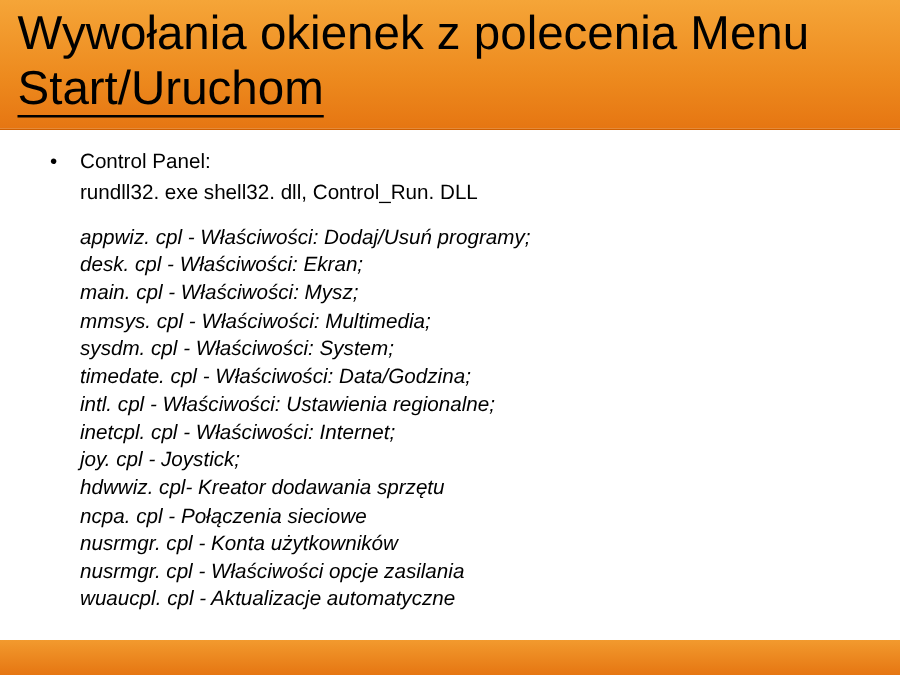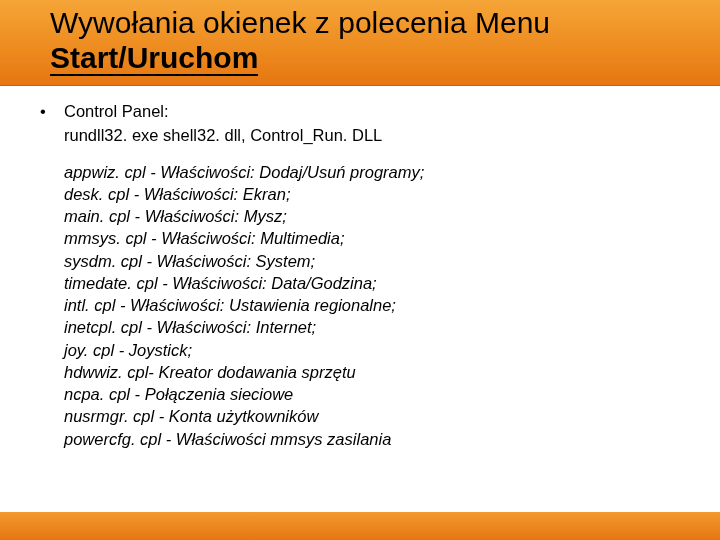--- a/index.html
+++ b/index.html
@@ -10,29 +10,27 @@
     font-family: Arial, Helvetica, sans-serif;
     background: #fff;
     overflow: hidden;
   }
   .header {
     background: linear-gradient(to bottom, #f5a538 0%, #ed8a1e 60%, #e67612 100%);
     padding: 6px 14px 10px 14px;
     border-bottom: 1px solid #d06000;
   }
   .title {
-    font-size: 30px;
+    font-size: 38px;
     line-height: 1.15;
     color: #000;
     font-weight: 400;
-    margin-left: 36px;
   }
   .title .underline {
     border-bottom: 2px solid #000;
-    font-weight: bold;
   }
   .content {
     padding: 14px 10px 10px 40px;
     font-size: 16.5px;
     color: #000;
     line-height: 1.35;
   }
   .bullet-row {
     display: flex;
     margin-bottom: 2px;
@@ -85,17 +83,18 @@
     <div>main. cpl - Właściwości: Mysz;</div>
     <div>mmsys. cpl - Właściwości: Multimedia;</div>
     <div>sysdm. cpl - Właściwości: System;</div>
     <div>timedate. cpl - Właściwości: Data/Godzina;</div>
     <div>intl. cpl - Właściwości: Ustawienia regionalne;</div>
     <div>inetcpl. cpl - Właściwości: Internet;</div>
     <div>joy. cpl - Joystick;</div>
     <div>hdwwiz. cpl- Kreator dodawania sprzętu</div>
     <div>ncpa. cpl - Połączenia sieciowe</div>
     <div>nusrmgr. cpl - Konta użytkowników</div>
-    <div>powercfg. cpl - Właściwości mmsys zasilania</div>
+    <div>nusrmgr. cpl - Właściwości opcje zasilania</div>
+    <div>wuaucpl. cpl - Aktualizacje automatyczne</div>
   </div>
 </div>
 
 <div class="footer"></div>
 
 </body></html>

